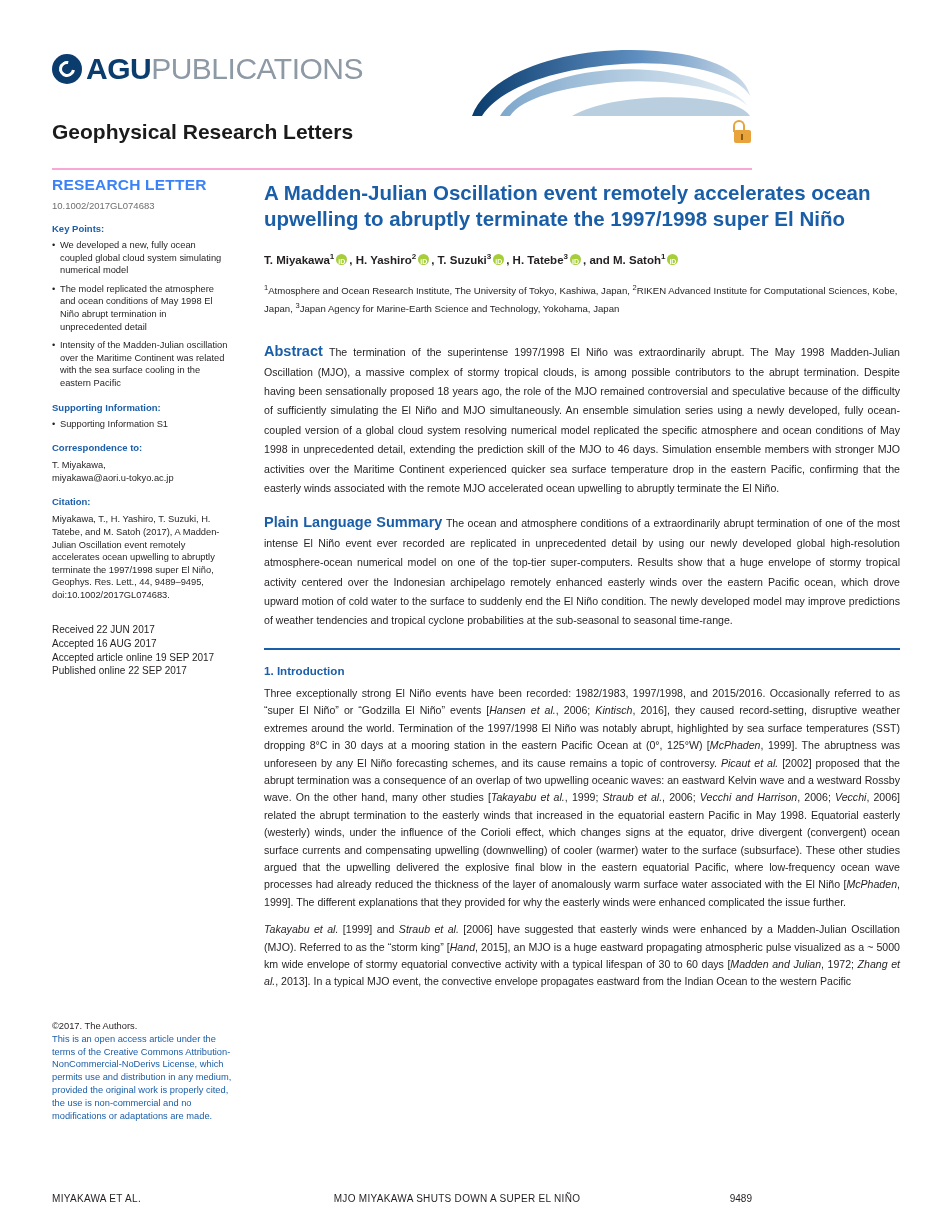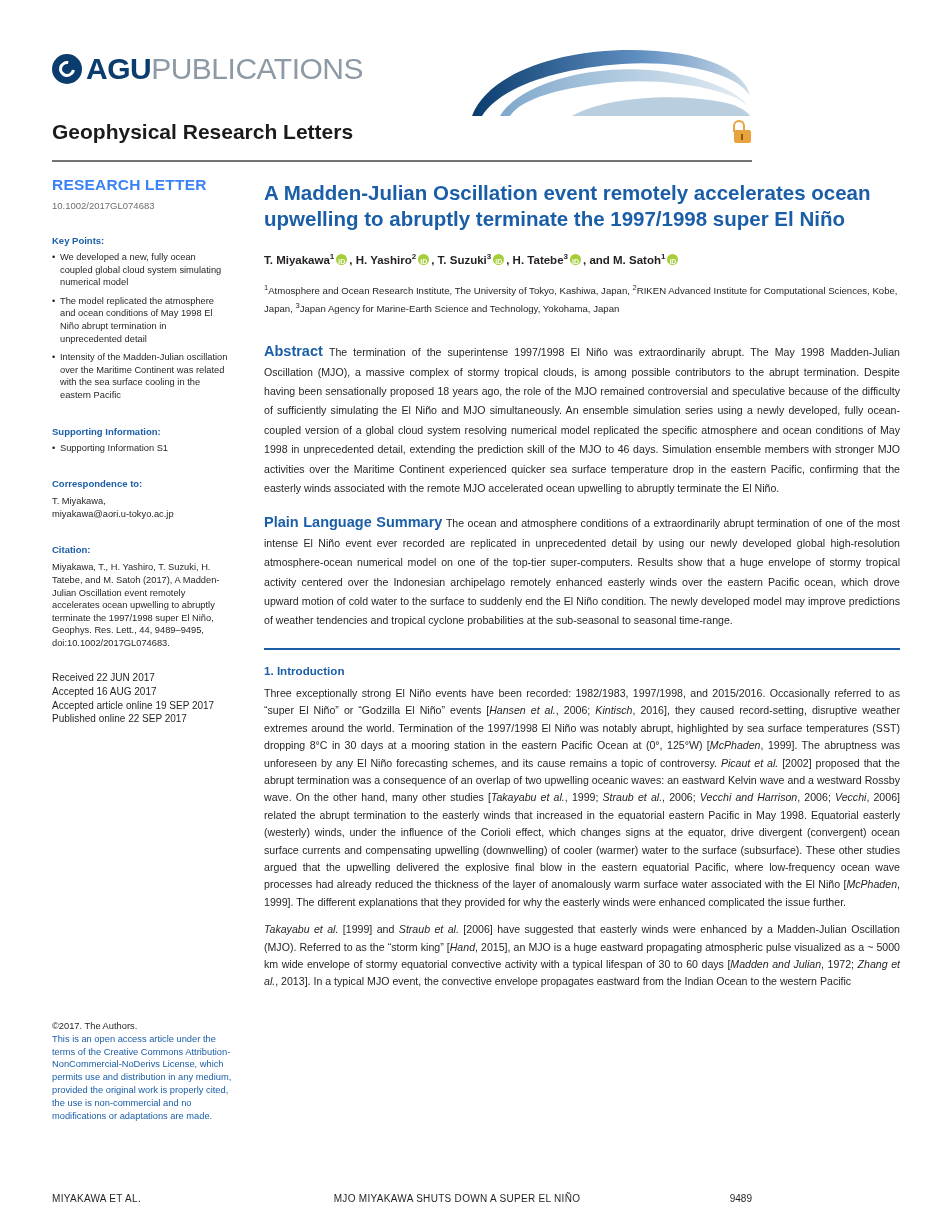--- a/index.html
+++ b/index.html
@@ -73,22 +73,22 @@
     height: 72px;
     overflow: hidden;
   }
   .swoosh svg { display: block; }
 
   .journal-bar {
     position: absolute;
     left: 52px;
     right: 52px;
     top: 120px;
-    border-bottom: 2px solid #737373;
-    padding-bottom: 16px;
+    border-bottom: 2px solid #f9a8d4;
+    padding-bottom: 24px;
     display: flex;
     align-items: flex-end;
     justify-content: space-between;
   }
   .journal-title {
     font-size: 21px;
     font-weight: bold;
     color: #1b1b1b;
   }
   .oa-lock {
@@ -141,21 +141,21 @@
   }
   .doi {
     font-size: 9.5px;
     color: #6d6e71;
     margin-top: 6px;
   }
   .side-head {
     font-size: 9.5px;
     font-weight: bold;
     color: #1b5ea8;
-    margin-top: 24px;
+    margin-top: 12px;
     margin-bottom: 5px;
   }
   ul.side-list {
     margin: 0;
     padding: 0;
     list-style: none;
   }
   ul.side-list li {
     font-size: 9.3px;
     line-height: 12.6px;

